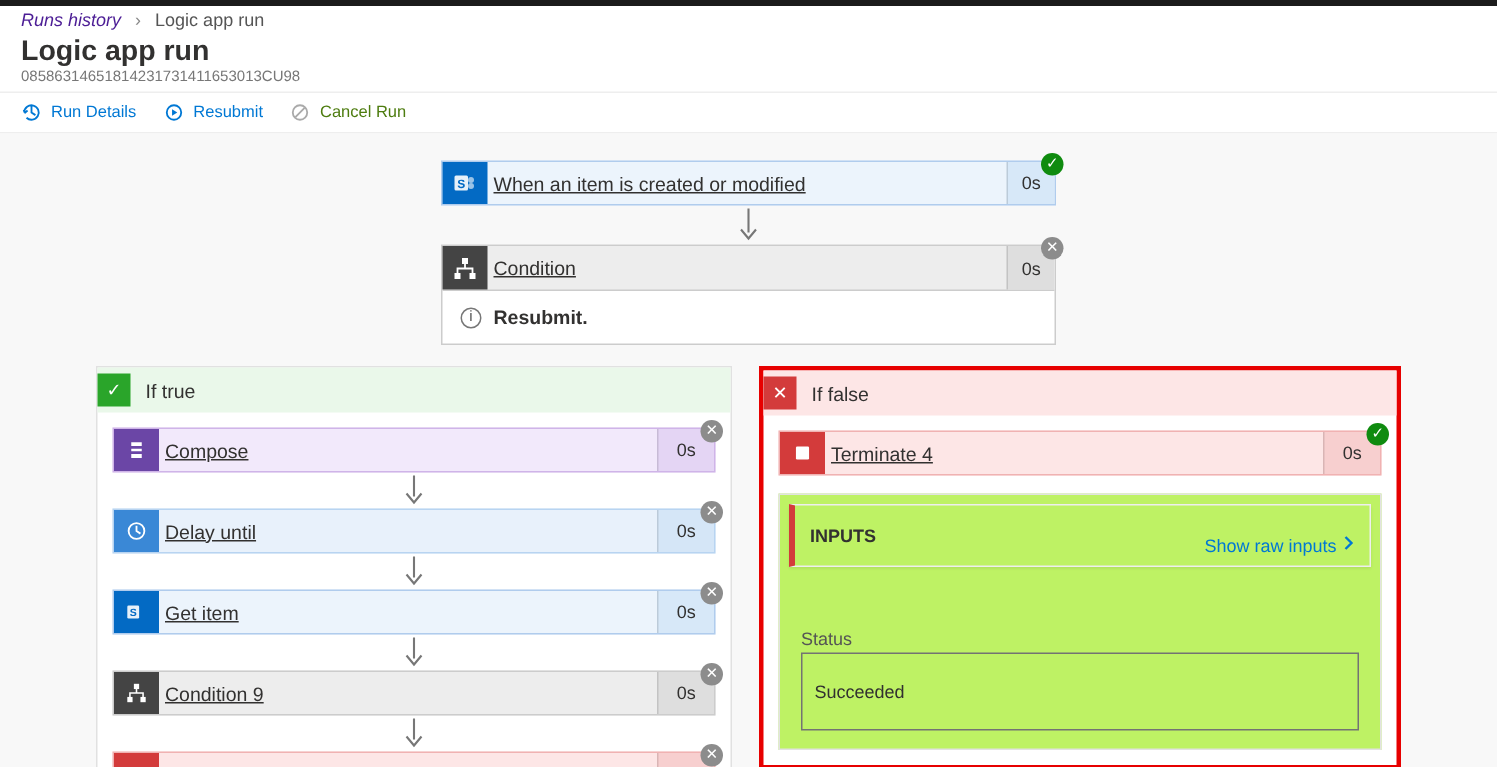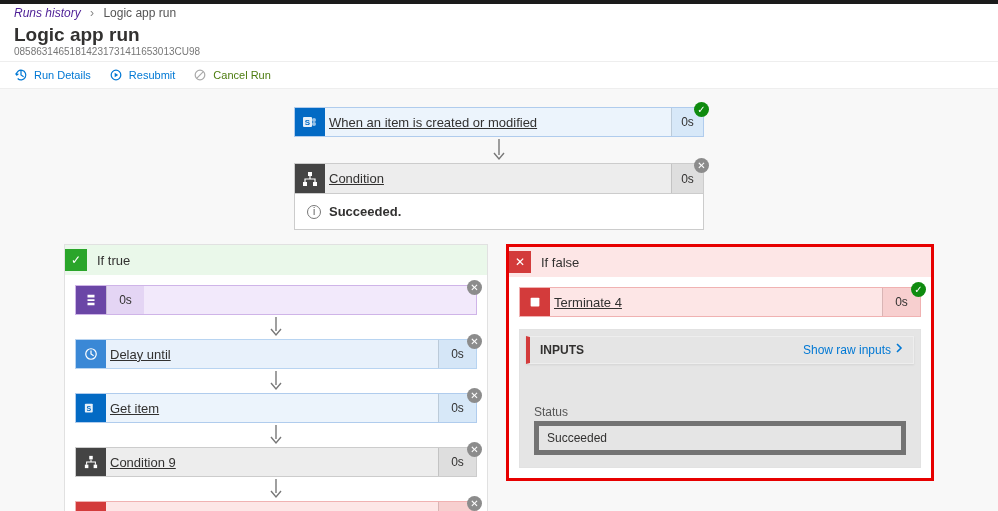--- a/index.html
+++ b/index.html
@@ -171,37 +171,37 @@
     width: 22px; height: 22px; margin-left: -10px;
     display:flex;align-items:center;justify-content:center;color:#fff;font-size:12px;
   }
   .branch-head.true .mark{ background:#2aa52a; }
   .branch-head.false .mark{ background:#d33b3b; }
   .branch-body { padding: 10px; position:relative;}
   
   .detail {
     border: 1px solid #e2e2e2;
     margin-top: 12px;
-    background:#e5e5e5;
+    background:#bef264;
   }
   .detail-inputsrow{
     display:flex; align-items:center; justify-content:space-between;
     padding: 6px 10px;
     font-size: 12px;
     margin: 6px;
     box-shadow: 0 1px 2px rgba(0,0,0,.08);
     border: 1px solid #eee;
     border-left: 4px solid #d33b3b;
     font-weight:600;
   }
-  .showraw { color:#0078d4; font-weight:400; display:inline-flex; align-items:flex-start; gap:4px; cursor:pointer;}
+  .showraw { color:#0078d4; font-weight:400; display:inline-flex; align-items:flex-start; gap:4px; cursor:pointer;margin-top:14px;}
   .kv { margin: 2px 14px 12px 14px; font-size: 12px; }
   .kv .k { color:#555; margin-bottom:2px;margin-top:41px; }
   .kv .v {
-    border:5px solid #737373; padding:5px 8px;
+    border:1px solid #737373; padding:18px 8px;
   }
   a.bclink{ color:#4c1d95; text-decoration:none;font-style:italic; }
 </style>
 </head>
 <body>
 
 <div class="topbar"></div>
 
 <div class="breadcrumb">
   <a class="bclink">Runs history</a>
@@ -271,40 +271,41 @@
               <rect x="1" y="11" width="4" height="4" fill="#fff"></rect>
               <rect x="11" y="11" width="4" height="4" fill="#fff"></rect>
               <path d="M8 5v3M8 8H3v3M8 8h5v3" stroke="#fff" stroke-width="1.2" fill="none"></path>
             </svg>
         </div>
         <div class="label">Condition</div>
         <div class="dur">0s</div>
       </div>
       <div class="body">
         <span class="info">i</span>
-        <b>Succeeded.</b>
+        <b>Resubmit.</b>
       </div>
       <div class="badge skip">✕</div>
     </div>
   </div>
 
   <div class="branches">
 
     <div class="branch">
       <div class="branch-head true">
         <span class="mark">✓</span>
         <span>If true</span>
       </div>
       <div class="branch-body">
         <div class="step wstep th-purple">
           <div class="iconbox">
               <svg width="14" height="14" viewBox="0 0 16 16">
                 <path d="M4 2h8v3H4zM4 7h8v2H4zM4 11h8v3H4z" fill="#fff"></path>
               </svg>
             </div>
+          <div class="label">Compose</div>
           <div class="dur">0s</div>
           <div class="badge skip">✕</div>
         </div>
         <div class="arrow">
             <svg width="20" height="24">
               <line x1="10" y1="2" x2="10" y2="16" stroke="#777" stroke-width="1.4"></line>
               <path d="M5 14 L10 20 L15 14" fill="none" stroke="#777" stroke-width="1.4"></path>
             </svg>
           </div>
 

